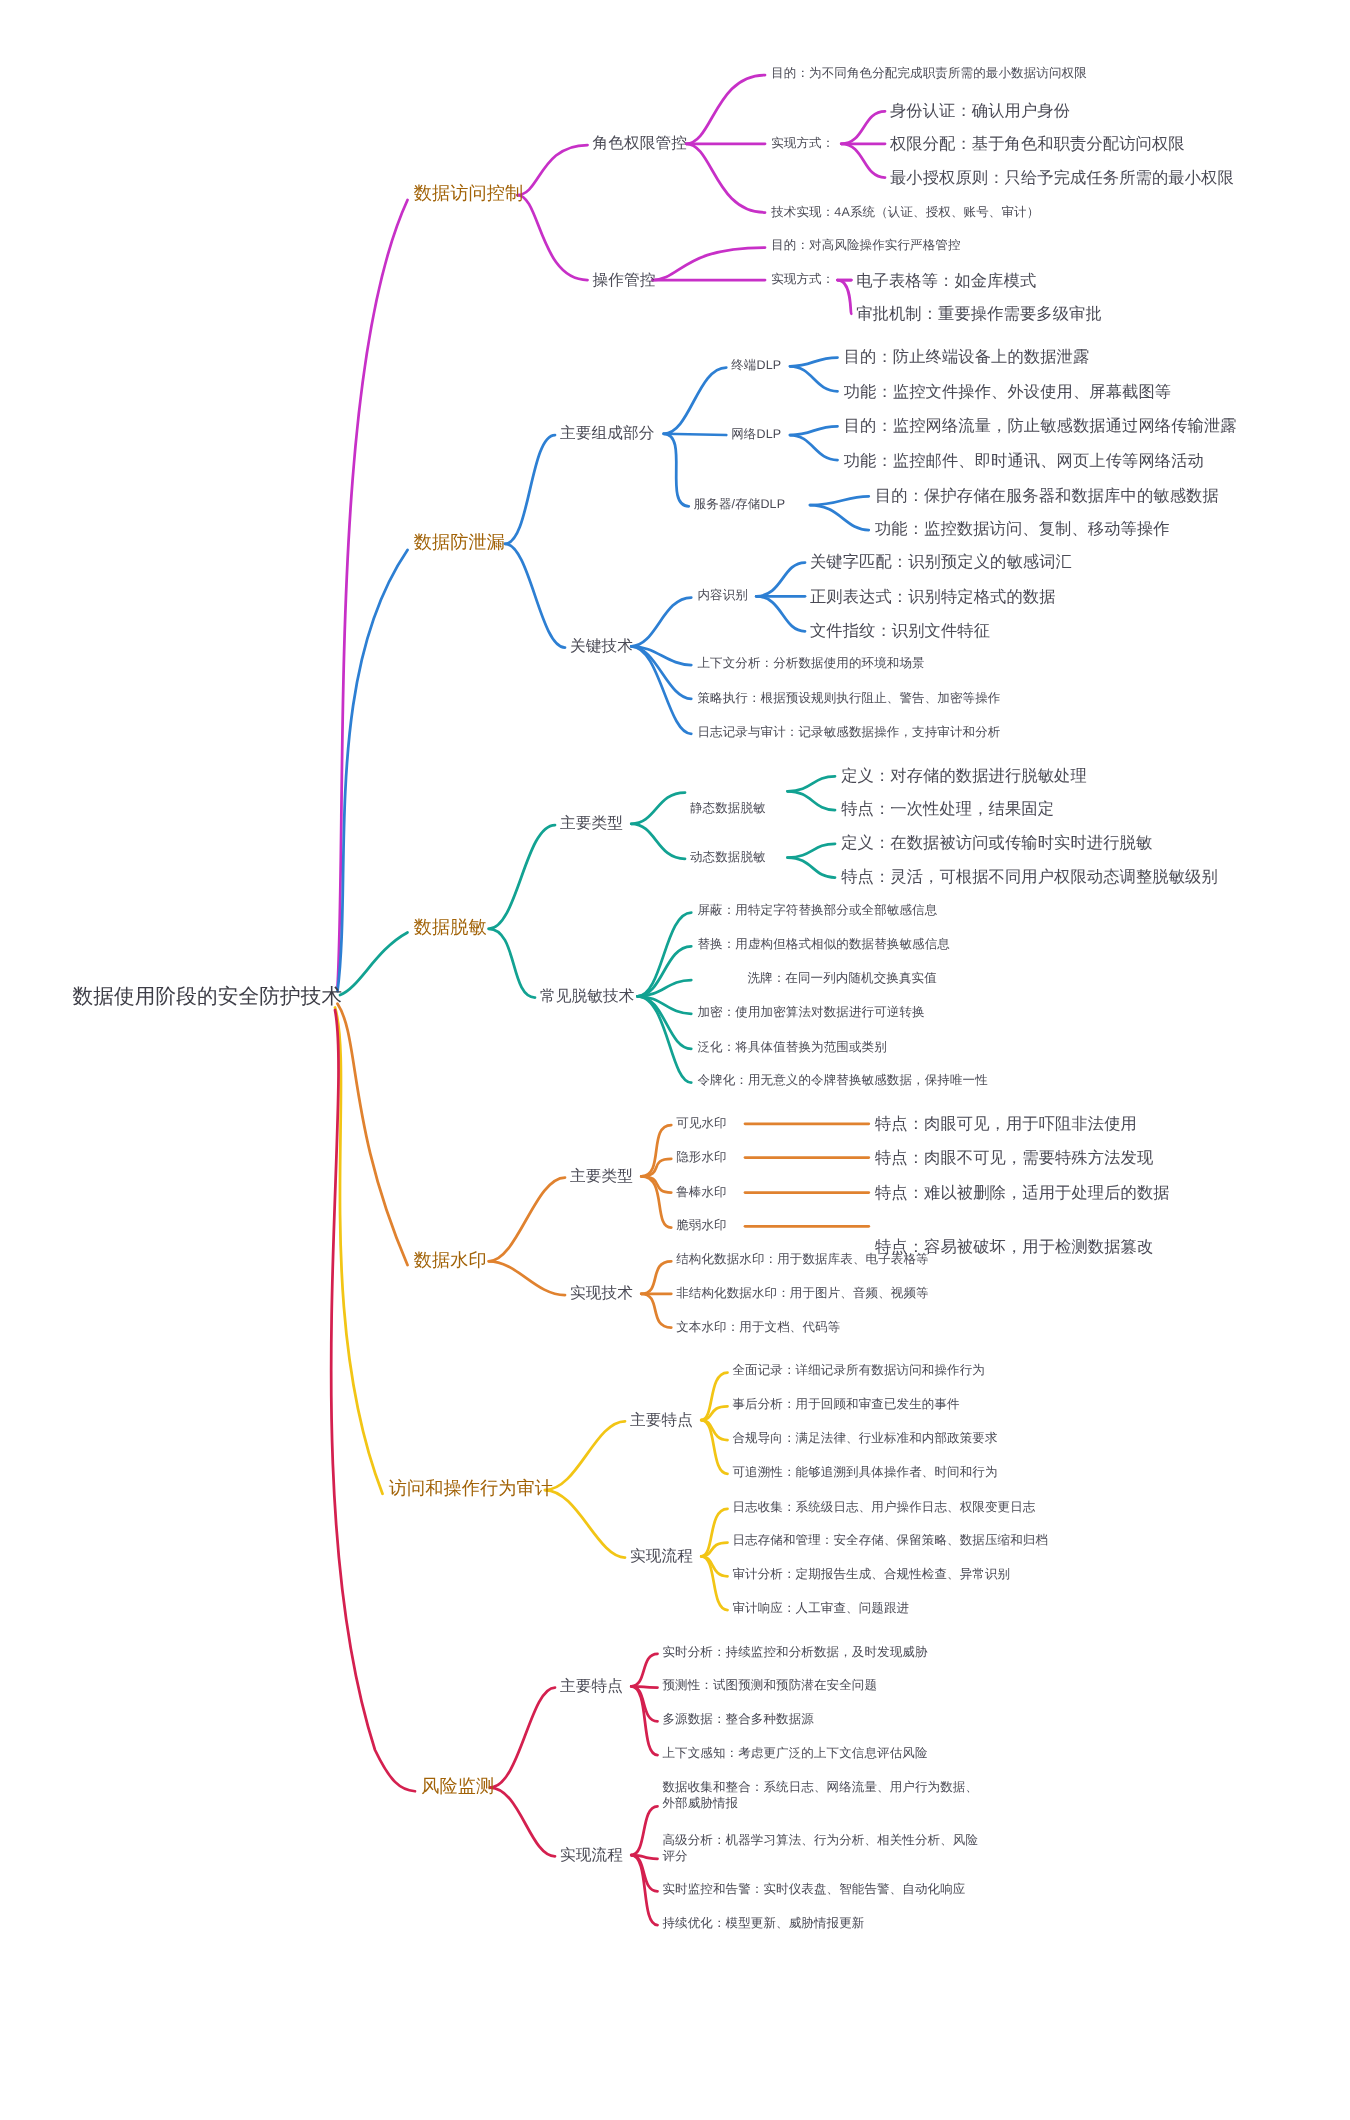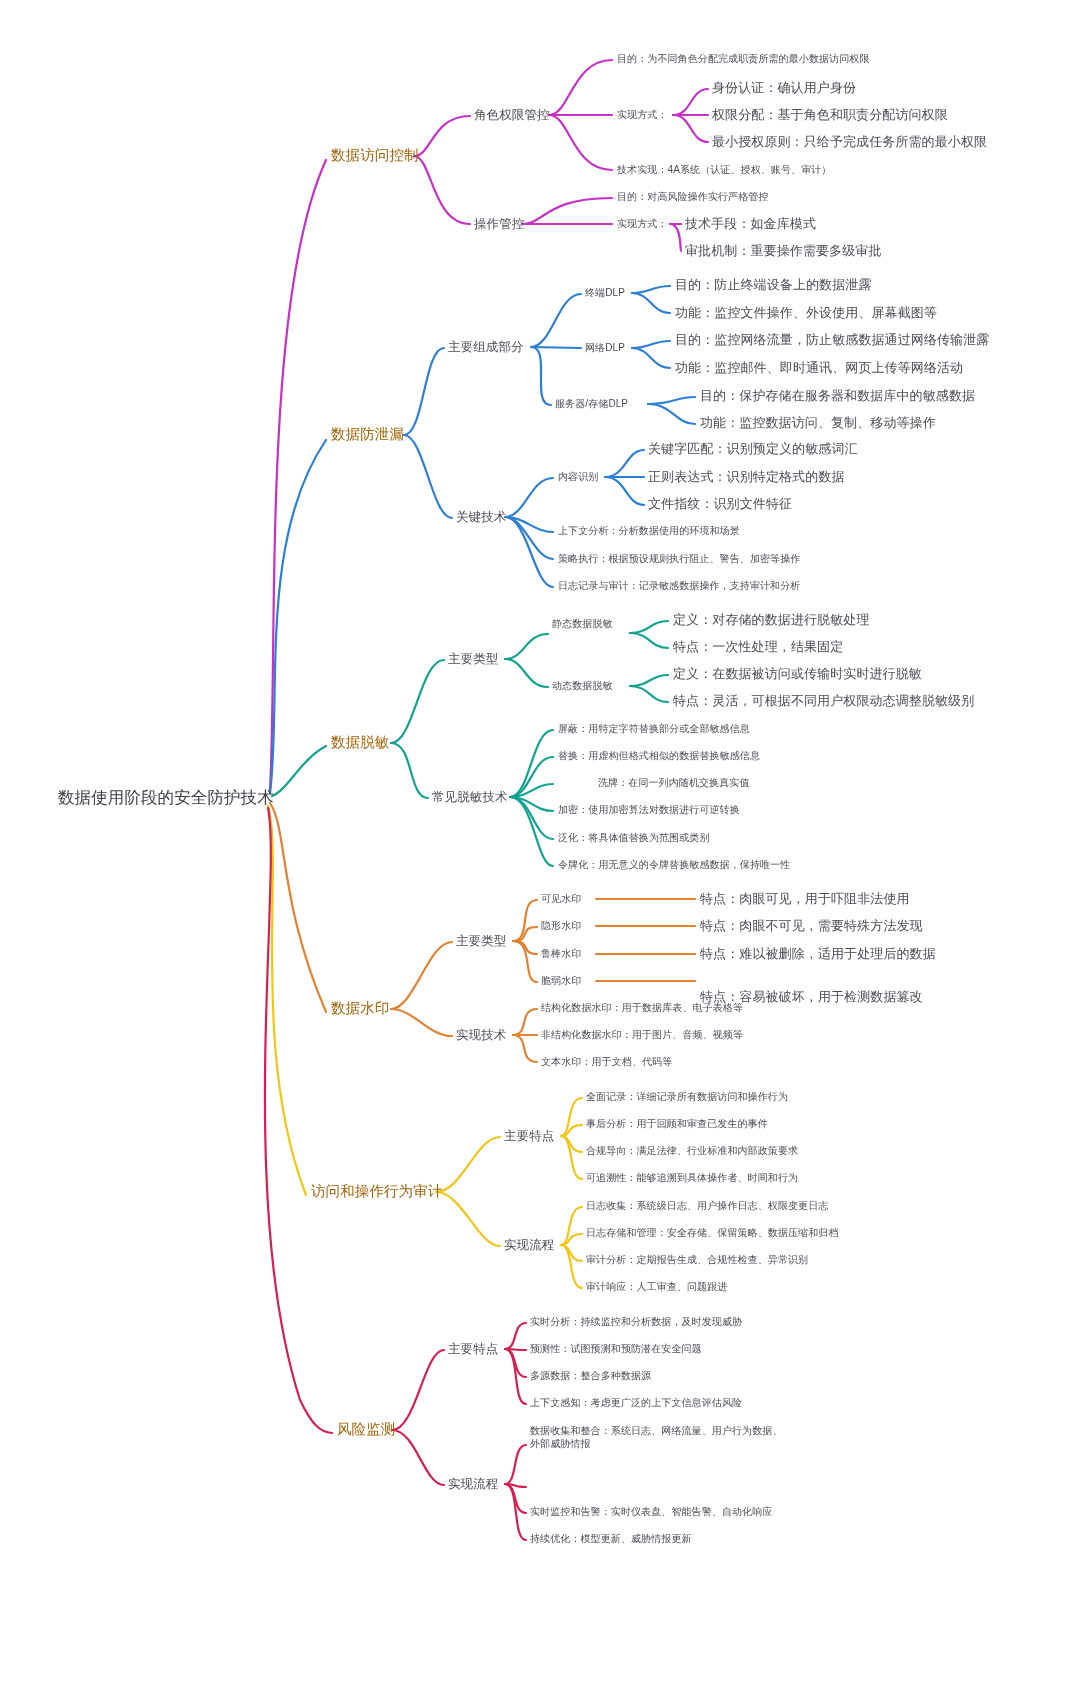--- a/index.html
+++ b/index.html
@@ -199,21 +199,21 @@
   <div class="node n-l2" style="left:474px; top:115px;">角色权限管控</div>
   <div class="node n-l3" style="left:617px; top:59px;">目的：为不同角色分配完成职责所需的最小数据访问权限</div>
   <div class="node n-l3" style="left:617px; top:115px;">实现方式：</div>
   <div class="node n-l4" style="left:712px; top:88px;">身份认证：确认用户身份</div>
   <div class="node n-l4" style="left:712px; top:115px;">权限分配：基于角色和职责分配访问权限</div>
   <div class="node n-l4" style="left:712px; top:142px;">最小授权原则：只给予完成任务所需的最小权限</div>
   <div class="node n-l3" style="left:617px; top:170px;">技术实现：4A系统（认证、授权、账号、审计）</div>
   <div class="node n-l2" style="left:474px; top:224px;">操作管控</div>
   <div class="node n-l3" style="left:617px; top:197px;">目的：对高风险操作实行严格管控</div>
   <div class="node n-l3" style="left:617px; top:224px;">实现方式：</div>
-  <div class="node n-l4" style="left:685px; top:224px;">技术手段：如金库模式</div>
+  <div class="node n-l4" style="left:685px; top:224px;">电子表格等：如金库模式</div>
   <div class="node n-l4" style="left:685px; top:251px;">审批机制：重要操作需要多级审批</div>
 
   <div class="node n-l1" style="left:331px; top:435px;">数据防泄漏</div>
   <div class="node n-l2" style="left:448px; top:347px;">主要组成部分</div>
   <div class="node n-l3" style="left:585px; top:293px;">终端DLP</div>
   <div class="node n-l4" style="left:675px; top:285px;">目的：防止终端设备上的数据泄露</div>
   <div class="node n-l4" style="left:675px; top:313px;">功能：监控文件操作、外设使用、屏幕截图等</div>
   <div class="node n-l3" style="left:585px; top:348px;">网络DLP</div>
   <div class="node n-l4" style="left:675px; top:340px;">目的：监控网络流量，防止敏感数据通过网络传输泄露</div>
   <div class="node n-l4" style="left:675px; top:368px;">功能：监控邮件、即时通讯、网页上传等网络活动</div>
@@ -224,21 +224,21 @@
   <div class="node n-l3" style="left:558px; top:477px;">内容识别</div>
   <div class="node n-l4" style="left:648px; top:449px;">关键字匹配：识别预定义的敏感词汇</div>
   <div class="node n-l4" style="left:648px; top:477px;">正则表达式：识别特定格式的数据</div>
   <div class="node n-l4" style="left:648px; top:504px;">文件指纹：识别文件特征</div>
   <div class="node n-l3" style="left:558px; top:531px;">上下文分析：分析数据使用的环境和场景</div>
   <div class="node n-l3" style="left:558px; top:559px;">策略执行：根据预设规则执行阻止、警告、加密等操作</div>
   <div class="node n-l3" style="left:558px; top:586px;">日志记录与审计：记录敏感数据操作，支持审计和分析</div>
 
   <div class="node n-l1" style="left:331px; top:743px;">数据脱敏</div>
   <div class="node n-l2" style="left:448px; top:659px;">主要类型</div>
-  <div class="node n-l3" style="left:552px; top:624px;">静态数据脱敏</div>
+  <div class="node n-l3" style="left:552px; top:647px;">静态数据脱敏</div>
   <div class="node n-l4" style="left:673px; top:620px;">定义：对存储的数据进行脱敏处理</div>
   <div class="node n-l4" style="left:673px; top:647px;">特点：一次性处理，结果固定</div>
   <div class="node n-l3" style="left:552px; top:686px;">动态数据脱敏</div>
   <div class="node n-l4" style="left:673px; top:674px;">定义：在数据被访问或传输时实时进行脱敏</div>
   <div class="node n-l4" style="left:673px; top:701px;">特点：灵活，可根据不同用户权限动态调整脱敏级别</div>
   <div class="node n-l2" style="left:432px; top:797px;">常见脱敏技术</div>
   <div class="node n-l3" style="left:558px; top:729px;">屏蔽：用特定字符替换部分或全部敏感信息</div>
   <div class="node n-l3" style="left:558px; top:756px;">替换：用虚构但格式相似的数据替换敏感信息</div>
   <div class="node n-l3" style="left:558px; top:783px;margin-left:40px;">洗牌：在同一列内随机交换真实值</div>
   <div class="node n-l3" style="left:558px; top:810px;">加密：使用加密算法对数据进行可逆转换</div>
@@ -274,16 +274,18 @@
 
   <div class="node n-l1" style="left:337px; top:1430px;">风险监测</div>
   <div class="node n-l2" style="left:448px; top:1349px;">主要特点</div>
   <div class="node n-l3" style="left:530px; top:1322px;">实时分析：持续监控和分析数据，及时发现威胁</div>
   <div class="node n-l3" style="left:530px; top:1349px;">预测性：试图预测和预防潜在安全问题</div>
   <div class="node n-l3" style="left:530px; top:1376px;">多源数据：整合多种数据源</div>
   <div class="node n-l3" style="left:530px; top:1403px;">上下文感知：考虑更广泛的上下文信息评估风险</div>
   <div class="node n-l2" style="left:448px; top:1484px;">实现流程</div>
   <div class="node n-l3 wrap" style="left:530px; top:1437px;">数据收集和整合：系统日志、网络流量、用户行为数据、
 外部威胁情报</div>
+  <div class="node n-l3 wrap" style="left:530px; top:1479px;">高级分析：机器学习算法、行为分析、相关性分析、风险
+评分</div>
   <div class="node n-l3" style="left:530px; top:1512px;">实时监控和告警：实时仪表盘、智能告警、自动化响应</div>
   <div class="node n-l3" style="left:530px; top:1539px;">持续优化：模型更新、威胁情报更新</div>
 
 </div>
 
 </body></html>

